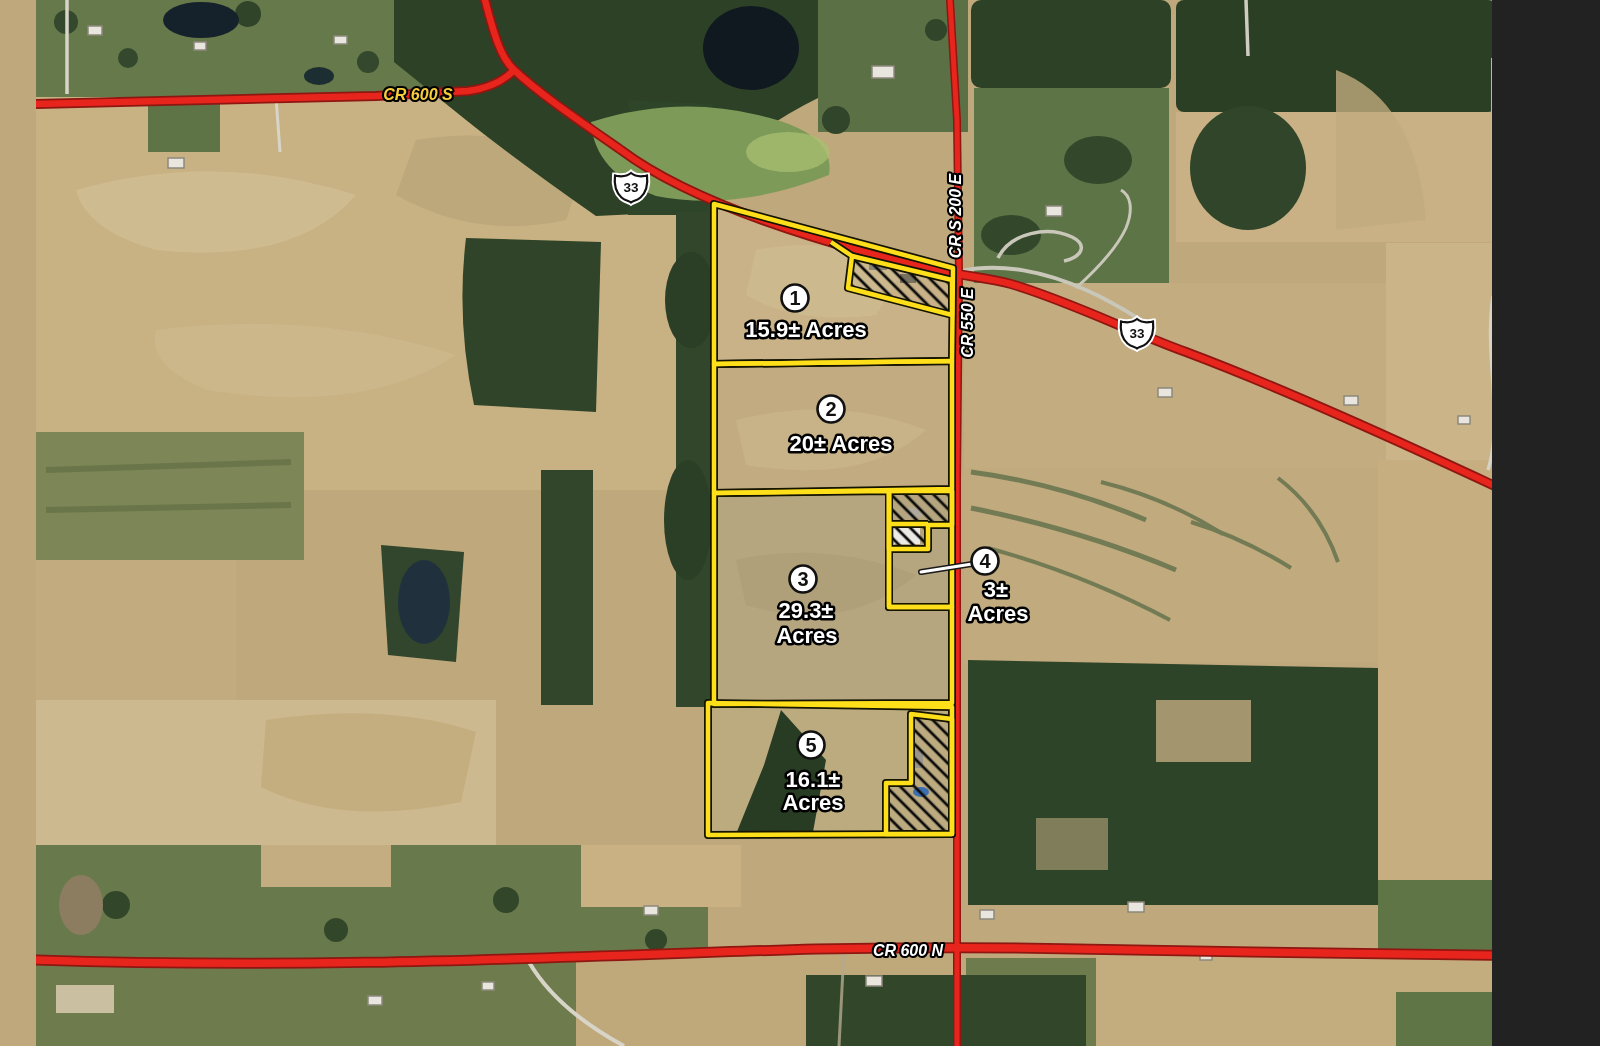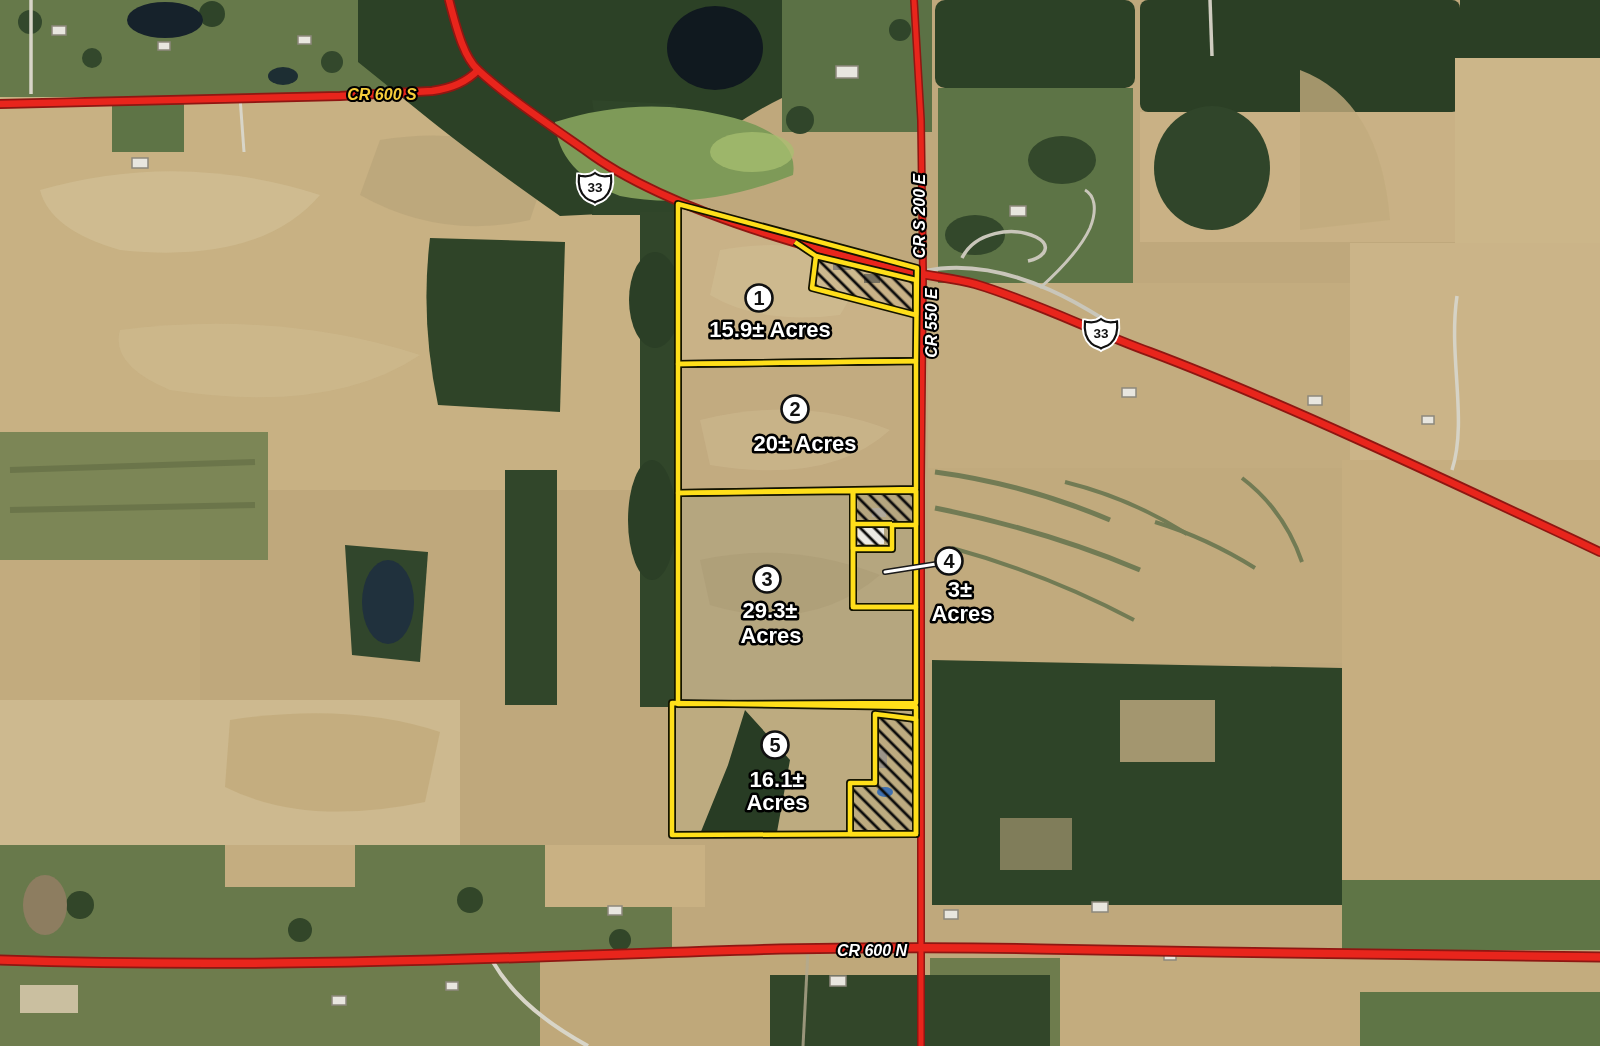--- a/index.html
+++ b/index.html
@@ -1,16 +1,16 @@
 <!DOCTYPE html>
 <html><head>
 <meta charset="utf-8">
 <style>
   html,body{margin:0;padding:0;background:#222;}
-  .stage{position:relative;width:1600px;height:1046px;overflow:hidden;background:#bfa87c;}
+  .stage{position:relative;width:1456px;height:1046px;overflow:hidden;background:#bfa87c;padding-left:36px;}
   svg{display:block;width:1600px;height:1046px;}
   text{font-family:"Liberation Sans", sans-serif;}
   .acre-label{font-size:22px;font-weight:700;fill:#ffffff;stroke:#000;stroke-width:5;
     paint-order:stroke;stroke-linejoin:round;text-anchor:middle;}
   .badge-num{font-size:20px;font-weight:700;fill:#111;text-anchor:middle;}
   .road-label{font-size:16px;font-weight:700;font-style:italic;fill:#fff;stroke:#000;
     stroke-width:4.2;paint-order:stroke;stroke-linejoin:round;text-anchor:middle;}
   .road-label-yellow{fill:#f6cd3a;}
   .shield-num{font-size:13.5px;font-weight:700;fill:#111;text-anchor:middle;}
 </style>

